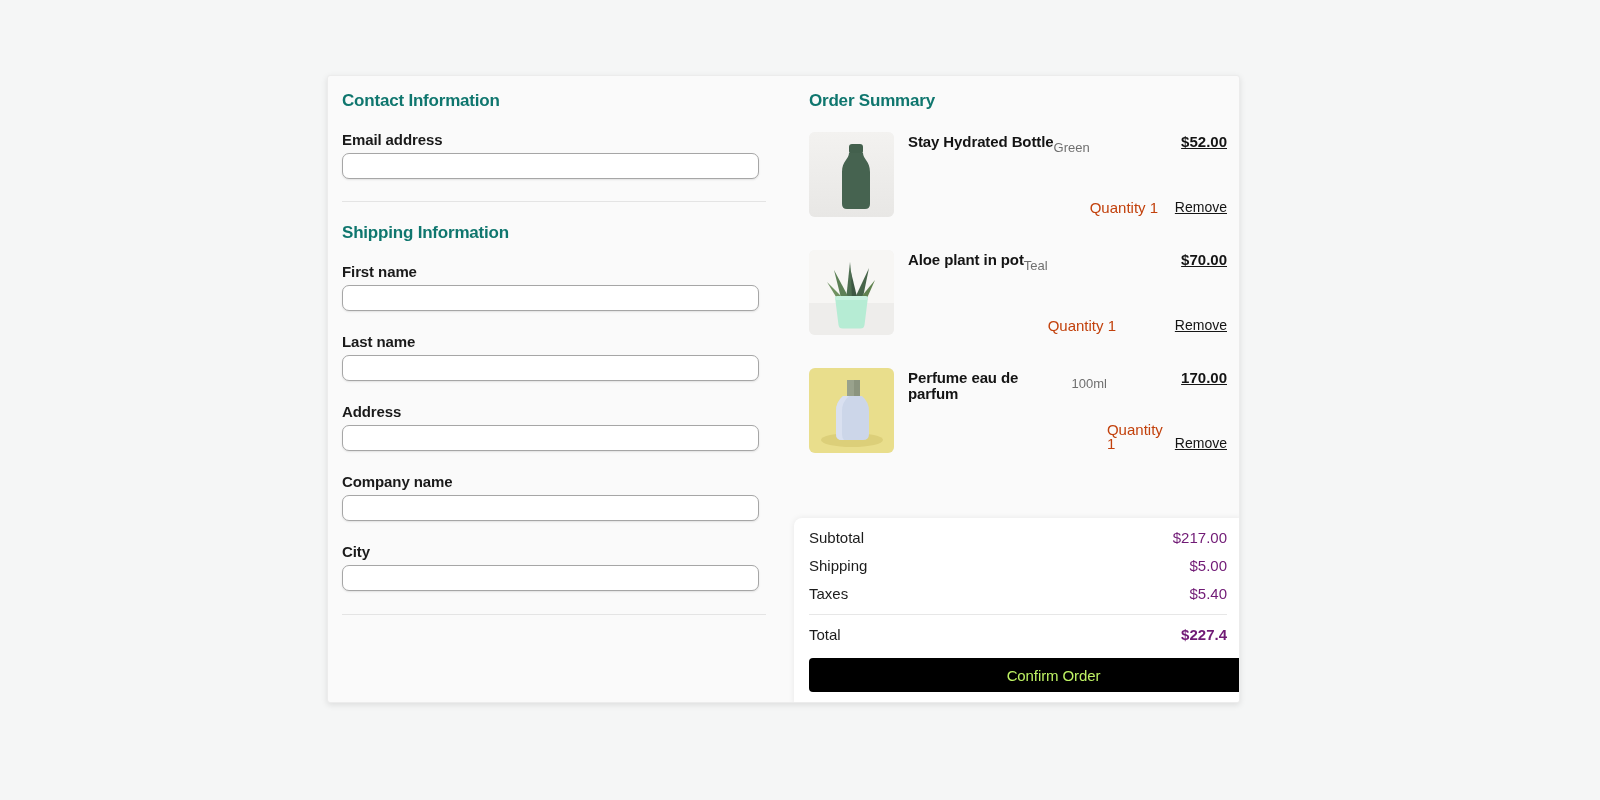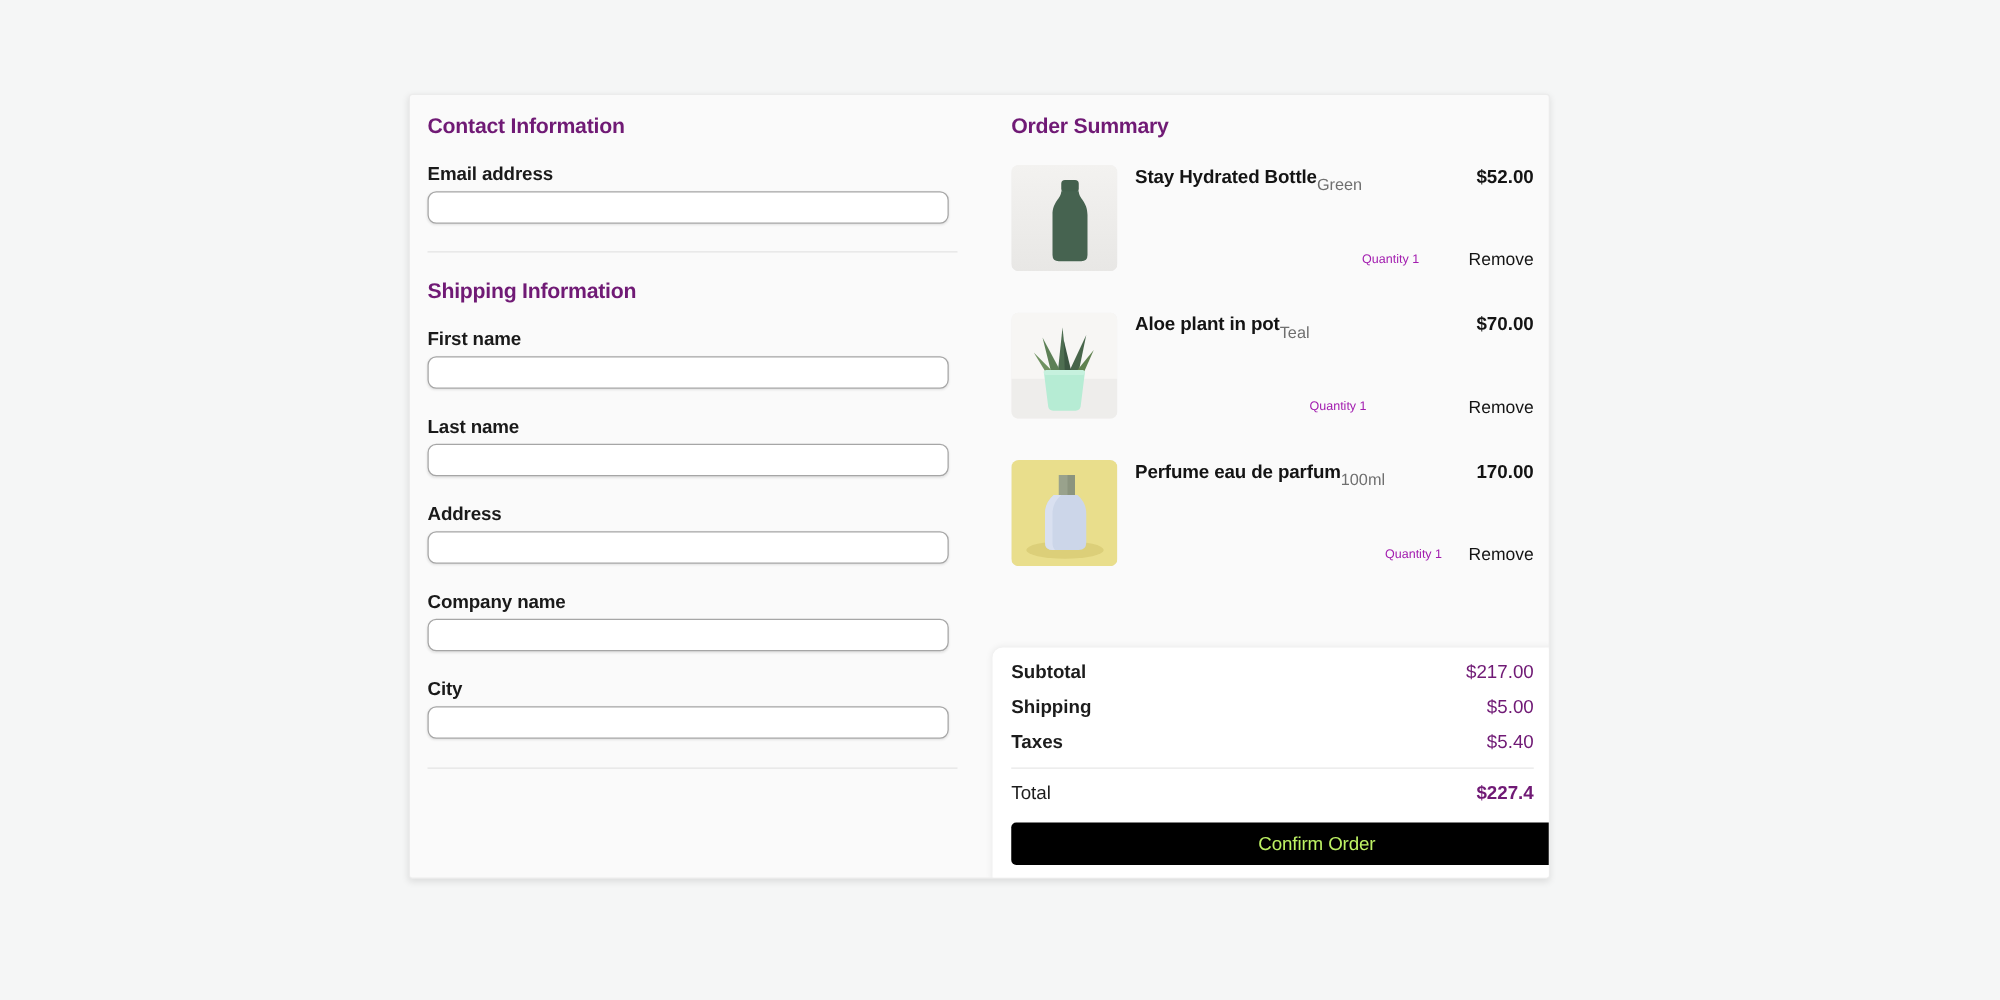--- a/index.html
+++ b/index.html
@@ -14,21 +14,21 @@
     position:absolute; left:327px; top:75px; width:913px; height:628px;
     background:#fafafa;
     border:1px solid #ececec;
     border-radius:3px;
     box-shadow:0 2px 6px rgba(0,0,0,0.10);
     overflow:hidden;
   }
   
   .left-col { position:absolute; left:14px; top:16px; width:424px; }
   .section-title {
-    font-size:17px; font-weight:700; color:#701a75; letter-spacing:-0.2px;
+    font-size:17px; font-weight:700; color:#0f766e; letter-spacing:-0.2px;
     line-height:18px; margin-bottom:22px;
   }
   .field { margin-bottom:23px; }
   .field.email-field { margin-bottom:22px; }
   .field-label {
     display:block; font-size:15px; font-weight:700; color:#1a1a1a;
     line-height:15px; margin-bottom:6px; letter-spacing:-0.1px;
   }
   .text-input {
     width:417px; height:26px;
@@ -48,43 +48,43 @@
   .item-image {
     width:85px; height:85px; border-radius:6px; overflow:hidden;
     flex:0 0 85px; box-shadow:inset 0 0 0 1px rgba(0,0,0,0.04);
   }
   .item-image svg { display:block; }
   .item-mid {
     flex:1; display:flex; flex-direction:row; padding-left:14px; padding-top:2px;
   }
   .item-name { font-size:15px; font-weight:700; color:#141414; line-height:16px; letter-spacing:-0.1px; }
   .item-variant { font-size:13px; color:#6f6f6f; margin-top:7px; line-height:13px; }
-  .item-qty { margin-top:auto; font-size:10px; color:#a21caf; line-height:14px; padding-bottom:2px; }
+  .item-qty { margin-top:auto; font-size:15px; color:#c2410c; line-height:14px; padding-bottom:2px; }
   .item-right {
-    display:flex; flex-direction:column; align-items:flex-end; padding-top:2px;
+    display:flex; flex-direction:column; align-items:flex-end; padding-top:2px;text-decoration:underline;
   }
   .item-price { font-size:15px; font-weight:700; color:#141414; line-height:16px; }
   .remove-btn {
     margin-top:auto; background:none; border:none; cursor:pointer;
     font-size:14px; font-weight:500; color:#141414; line-height:15px;
     font-family:inherit; padding:0 0 2px 0;
   }
   
   .totals-card {
     position:absolute; left:466px; top:442px; width:447px; height:186px;
     background:#ffffff;
     border-top-left-radius:8px;
     box-shadow:0 0 6px rgba(0,0,0,0.08);
     padding:12px 14px 12px 15px;
   }
   .totals-row {
     display:flex; justify-content:space-between; align-items:baseline;
     margin-bottom:13px; font-size:15px; line-height:15px;
   }
-  .totals-row .t-label { color:#1c1c1c; font-weight:700; }
+  .totals-row .t-label { color:#1c1c1c; font-weight:400; }
   .totals-row .t-value { color:#701a75; font-weight:500; }
   .totals-divider { height:1px; background:#e7e7e7; margin:12px 0; }
   .totals-row.total-row { margin-bottom:0; }
   .totals-row.total-row .t-label { font-weight:400; font-size:15px; }
   .totals-row.total-row .t-value { font-weight:700; font-size:15px; }
   .confirm-btn {
     display:block; width:489px; height:34px; margin-top:16px;
     background:#000000; color:#bef264; border:none; border-radius:4px;
     font-size:15px; font-weight:400; font-family:inherit; cursor:pointer;
     letter-spacing:-0.1px;

